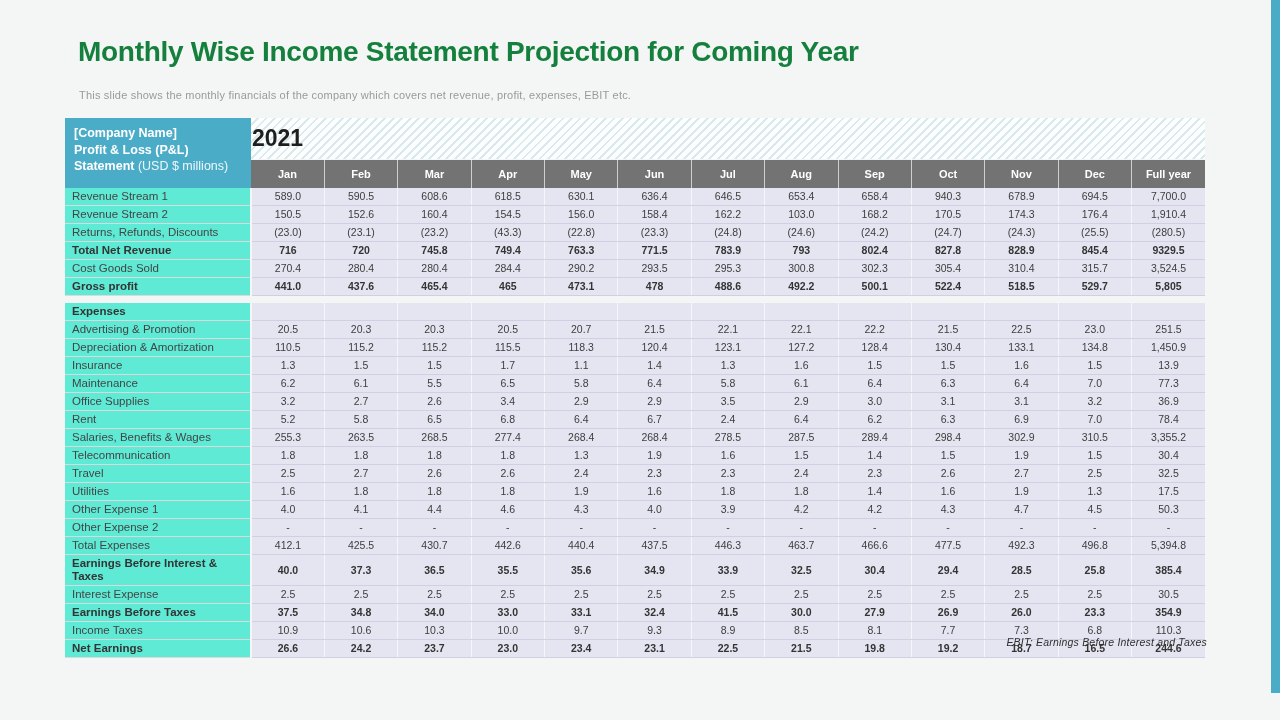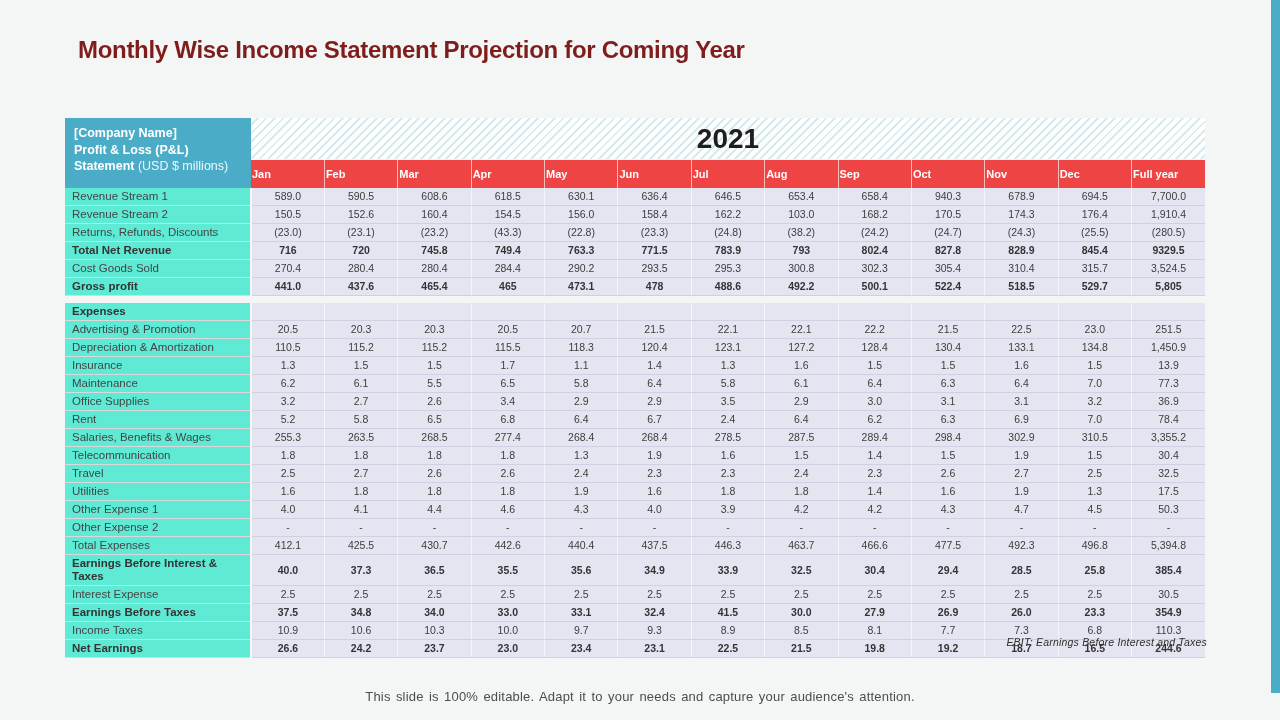--- a/index.html
+++ b/index.html
@@ -6,22 +6,22 @@
   body{
     width:1280px;height:720px;position:relative;overflow:hidden;
     background:#f3f6f4;
     font-family:"Liberation Sans", sans-serif;
     -webkit-font-smoothing:antialiased;
   }
   .slide{position:absolute;inset:0;}
 
   .title{
     position:absolute;left:78px;top:36px;width:1120px;
-    font-size:24px;font-weight:bold;letter-spacing:-0.3px;
-    color:#7f1d1d;line-height:1.15;white-space:nowrap;
+    font-size:28px;font-weight:bold;letter-spacing:-0.3px;
+    color:#15803d;line-height:1.15;white-space:nowrap;
   }
   .subtitle{
     position:absolute;left:79px;top:89px;
     font-size:11px;color:#9a9a9a;letter-spacing:0.2px;
   }
 
   .accent-bar{
     position:absolute;right:0;top:0;width:9px;height:693px;
     background:#4bacc8;
   }
@@ -34,27 +34,27 @@
   col.label-col{width:186px;}
 
   
   .corner-cell{
     background:#4bacc8;color:#ffffff;vertical-align:top;
     padding:7px 10px 5px 9px;font-size:12.5px;line-height:16.5px;
   }
   .corner-cell .b{font-weight:bold;}
   .corner-cell .light{font-weight:normal;color:#eef8fb;}
   .year-cell{
-    height:39px;text-align:center;vertical-align:middle;
-    font-size:28px;font-weight:bold;color:#1e1e1e;
+    height:39px;text-align:left;vertical-align:middle;
+    font-size:23px;font-weight:bold;color:#1e1e1e;
     background:repeating-linear-gradient(135deg,#fdfefe 0px,#fdfefe 4px,#d9e9ed 4px,#d9e9ed 6px);
   }
   .month-cell{
-    height:26px;background:#ef4444;color:#ffffff;
-    font-weight:bold;font-size:11px;
+    height:26px;background:#737373;color:#ffffff;
+    font-weight:bold;font-size:11px;text-align:center;
     border-right:1px solid rgba(255,255,255,0.65);
     border-top:1px solid #f3f6f4;
   }
   .month-cell:last-child{border-right:none;}
 
   
   td.label-cell{
     background:#5eead4;color:#454545;font-size:11.5px;
     padding:2px 4px 2px 7px;line-height:13px;
     border-bottom:1px solid #dadada;border-right:2px solid #f3f6f4;
@@ -78,20 +78,21 @@
     position:absolute;left:0;top:689px;width:1280px;text-align:center;
     font-size:13px;color:#4d4d4d;letter-spacing:0.2px;word-spacing:1.5px;
   }
 </style>
 </head>
 <body>
 
 <div class="slide">
 
   <div class="title">Monthly Wise Income Statement Projection for Coming Year</div>
+  <div class="subtitle">This slide shows the monthly financials of the company which covers net revenue, profit, expenses, EBIT etc.</div>
 
   <div class="table-wrap">
     <table>
       <colgroup>
         <col class="label-col">
         <col>
           <col>
           <col>
           <col>
           <col>
@@ -166,21 +167,21 @@
           </tr>
           <tr>
             <td class="label-cell">Returns, Refunds, Discounts</td>
             <td class="data-cell">(23.0)</td>
             <td class="data-cell">(23.1)</td>
             <td class="data-cell">(23.2)</td>
             <td class="data-cell">(43.3)</td>
             <td class="data-cell">(22.8)</td>
             <td class="data-cell">(23.3)</td>
             <td class="data-cell">(24.8)</td>
-            <td class="data-cell">(38.2)</td>
+            <td class="data-cell">(24.6)</td>
             <td class="data-cell">(24.2)</td>
             <td class="data-cell">(24.7)</td>
             <td class="data-cell">(24.3)</td>
             <td class="data-cell">(25.5)</td>
             <td class="data-cell">(280.5)</td>
           </tr>
           <tr class="bold rule-top">
             <td class="label-cell">Total Net Revenue</td>
             <td class="data-cell">716</td>
             <td class="data-cell">720</td>
@@ -533,16 +534,15 @@
             <td class="data-cell">19.2</td>
             <td class="data-cell">18.7</td>
             <td class="data-cell">16.5</td>
             <td class="data-cell">244.6</td>
           </tr>
         </tbody>
     </table>
   </div>
 
   <div class="ebit-note">EBIT: Earnings Before Interest and Taxes</div>
-  <div class="footer-text">This slide is 100% editable. Adapt it to your needs and capture your audience's attention.</div>
 
   <div class="accent-bar"></div>
 </div>
 
 </body></html>

